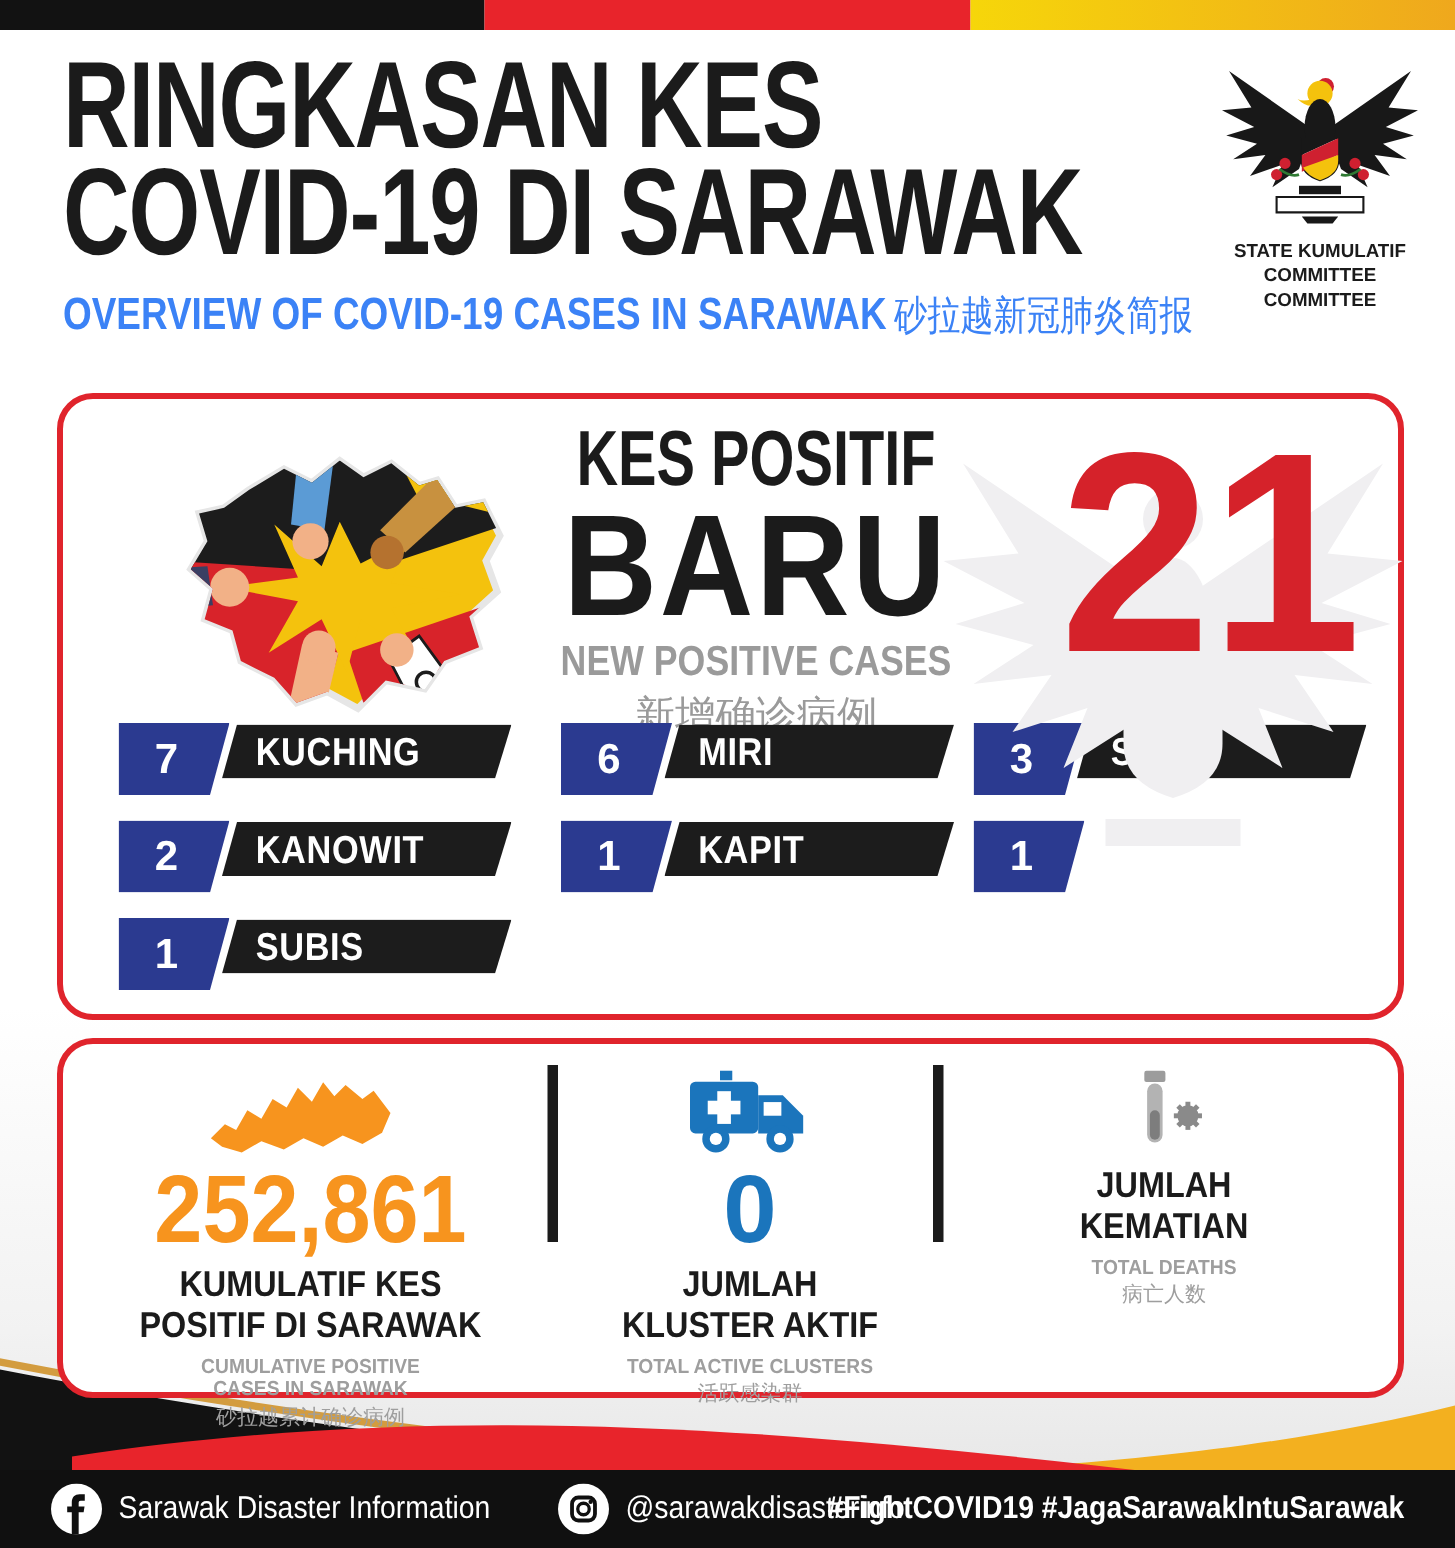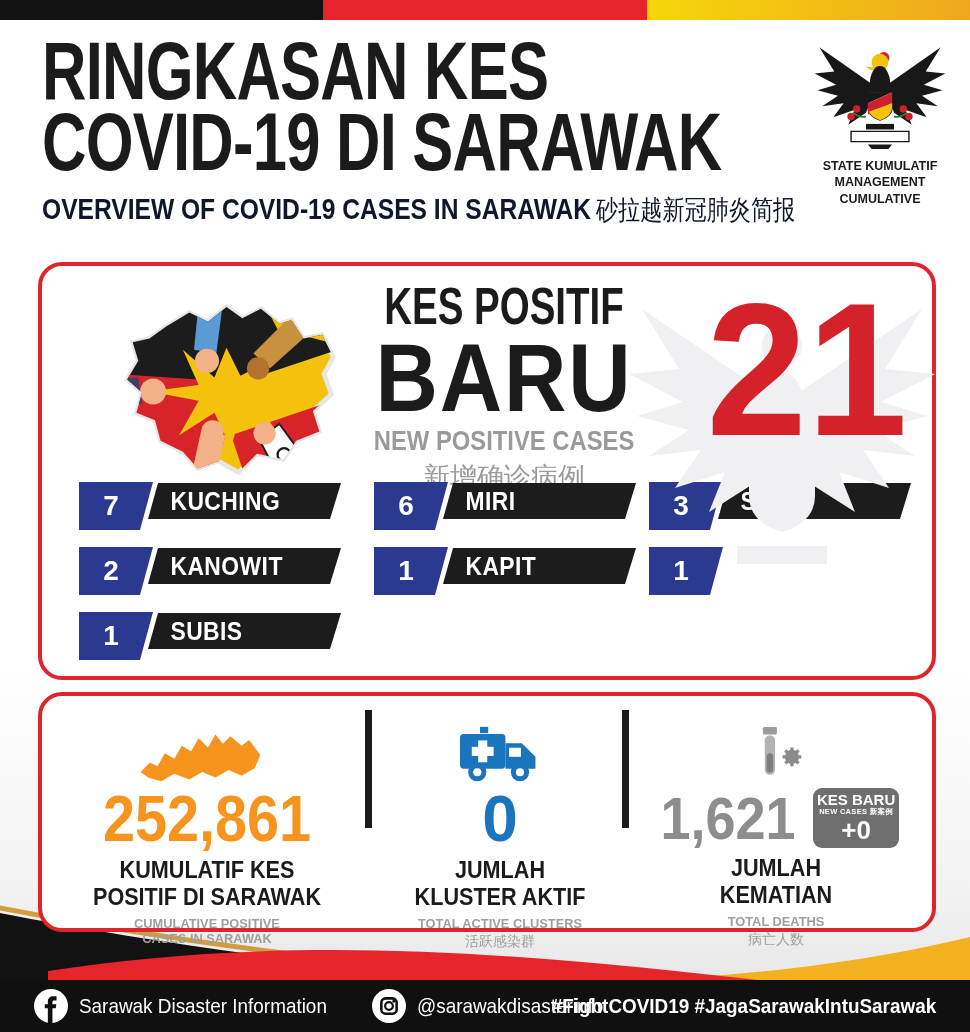--- a/index.html
+++ b/index.html
@@ -10,21 +10,21 @@
   .stripe{position:absolute;top:0;left:0;width:970px;height:20px;display:flex;}
   .stripe .seg{flex:1;height:100%;}
   .seg-black{background:#121212;}
   .seg-red{background:#e8242b;}
   .seg-yellow{background:linear-gradient(90deg,#f6d60a,#efa81d);}
 
   
   .title{position:absolute;left:42px;top:36px;color:#1b1b1b;font-weight:bold;
     font-size:82px;line-height:0.86;letter-spacing:-1px;white-space:nowrap;text-decoration:underline;}
   .title .cond{display:inline-block;transform:scaleX(0.75);transform-origin:left;}
-  .subtitle{position:absolute;left:42px;top:192px;color:#0f172a;font-size:30px;
+  .subtitle{position:absolute;left:42px;top:192px;color:#3b82f6;font-size:30px;
     font-weight:bold;white-space:nowrap;}
   .subtitle .cond{display:inline-block;transform:scaleX(0.82);transform-origin:left;}
   .subtitle .zh{font-size:27px;margin-left:6px;font-weight:normal;}
 
   .crest{position:absolute;left:805px;top:38px;width:150px;text-align:center;}
   .crest-caption{margin-top:4px;font-size:12.5px;font-weight:bold;color:#1b1b1b;line-height:1.3;}
 
   
   .lower-bg{position:absolute;left:0;top:672px;width:970px;height:308px;
     background:linear-gradient(180deg,#ffffff 0%,#f2f2f2 70%,#e8e8e8 100%);z-index:0;}
@@ -63,21 +63,21 @@
     clip-path:polygon(21px 0,100% 0,calc(100% - 11px) 100%,11px 100%);
     display:flex;align-items:center;}
   .badge .bar span{color:#ffffff;font-weight:bold;font-size:26px;padding-left:38px;
     letter-spacing:0.5px;transform:scaleX(0.88);transform-origin:left;white-space:nowrap;}
   .badge .num{position:absolute;left:0;top:0;width:74px;height:48px;background:#2b3a90;
     clip-path:polygon(0 0,100% 0,calc(100% - 13px) 100%,0 100%);
     display:flex;align-items:center;justify-content:center;}
   .badge .num span{color:#ffffff;font-weight:bold;font-size:28px;padding-right:10px;}
 
   
-  .stat-col{position:absolute;top:17px;height:100%;text-align:center;color:#1b1b1b;}
+  .stat-col{position:absolute;top:4px;height:100%;text-align:center;color:#1b1b1b;}
   #stat-cumulative{left:0;width:330px;}
   #stat-clusters{left:330px;width:256px;}
   #stat-deaths{left:586px;width:296px;}
   .stat-divider{position:absolute;top:14px;width:7px;height:118px;background:#1b1b1b;}
   #divider-1{left:323px;} #divider-2{left:580px;}
   .stat-icon{margin-top:10px;height:62px;display:flex;align-items:flex-end;justify-content:center;}
   .stat-value{font-weight:bold;line-height:1.0;margin-top:2px;}
   .val-orange{color:#f7941e;font-size:64px;transform:scaleX(0.9);}
   .val-blue{color:#1b75bc;font-size:64px;}
   .val-gray{color:#8d8d8d;font-size:60px;transform:scaleX(0.9);}
@@ -136,21 +136,21 @@
       <circle cx="100" cy="76" r="4" fill="#cf2030"></circle>
         <circle cx="106" cy="84" r="4" fill="#cf2030"></circle>
       <path d="M46,80 q8,6 14,4" stroke="#2f7a33" stroke-width="2" fill="none"></path>
       <path d="M104,80 q-8,6 -14,4" stroke="#2f7a33" stroke-width="2" fill="none"></path>
       <rect x="60" y="92" width="30" height="6" fill="#181818"></rect>
       <path d="M44,100 h62 v11 h-62 Z" fill="#ffffff" stroke="#181818" stroke-width="1.5"></path>
       <path d="M62,114 h26 l-4,5 h-18 Z" fill="#181818"></path>
     </svg>
     <div class="crest-caption">
       <span>STATE KUMULATIF</span><br>
-      <span>MANAGEMENT CUMULATIVE</span>
+      <span>COMMITTEE COMMITTEE</span>
     </div>
   </div>
 
   <div class="lower-bg"></div>
 
   <svg class="swoosh" viewBox="0 0 970 85" preserveAspectRatio="none">
     <path d="M600,85 C760,80 880,62 970,40 L970,85 Z" fill="#f3b01f"></path>
     <path d="M-5,10 C160,42 330,66 530,81" stroke="#d39c3f" stroke-width="5" fill="none"></path>
     <path d="M0,16 C160,47 330,71 520,85 L0,85 Z" fill="#121212"></path>
     <path d="M48,74 C300,36 520,56 775,85 L48,85 Z" fill="#e8242b"></path>
@@ -271,20 +271,21 @@
       </div>
       <div class="stat-value val-orange">252,861</div>
       <div class="stat-label">
         <span>KUMULATIF KES</span><br>
         <span>POSITIF DI SARAWAK</span>
       </div>
       <div class="stat-sub">
         <span>CUMULATIVE POSITIVE</span><br>
         <span>CASES IN SARAWAK</span>
       </div>
+      <div class="stat-zh">砂拉越累计确诊病例</div>
     </div>
 
     <div class="stat-divider" id="divider-1"></div>
 
     <div class="stat-col" id="stat-clusters">
       <div class="stat-icon">
         <svg width="92" height="60" viewBox="0 0 100 66">
           <rect x="28" y="2" width="9" height="7" fill="#1b75bc"></rect>
           <rect x="6" y="10" width="50" height="38" rx="4" fill="#1b75bc"></rect>
           <path d="M56,20 h18 l15,15 v13 h-33 Z" fill="#1b75bc"></path>
@@ -316,28 +317,20 @@
           <rect x="28" y="30" width="7" height="21" rx="3.5" fill="#7d7d7d"></rect>
           <g stroke="#8a8a8a" stroke-width="3.5">
             <line x1="55" y1="24" x2="55" y2="44"></line>
             <line x1="45" y1="34" x2="65" y2="34"></line>
             <line x1="48" y1="27" x2="62" y2="41"></line>
             <line x1="62" y1="27" x2="48" y2="41"></line>
           </g>
           <circle cx="55" cy="34" r="7.5" fill="#8a8a8a"></circle>
         </svg>
       </div>
-      <div class="deaths-row">
-        <div class="stat-value val-gray">1,621</div>
-        <div class="new-badge">
-          <div class="l1">KES BARU</div>
-          <div class="l2">NEW CASES 新案例</div>
-          <div class="l3">+0</div>
-        </div>
-      </div>
       <div class="stat-label">
         <span>JUMLAH</span><br>
         <span>KEMATIAN</span>
       </div>
       <div class="stat-sub">TOTAL DEATHS</div>
       <div class="stat-zh">病亡人数</div>
     </div>
   </div>
 
   <div class="footer">

